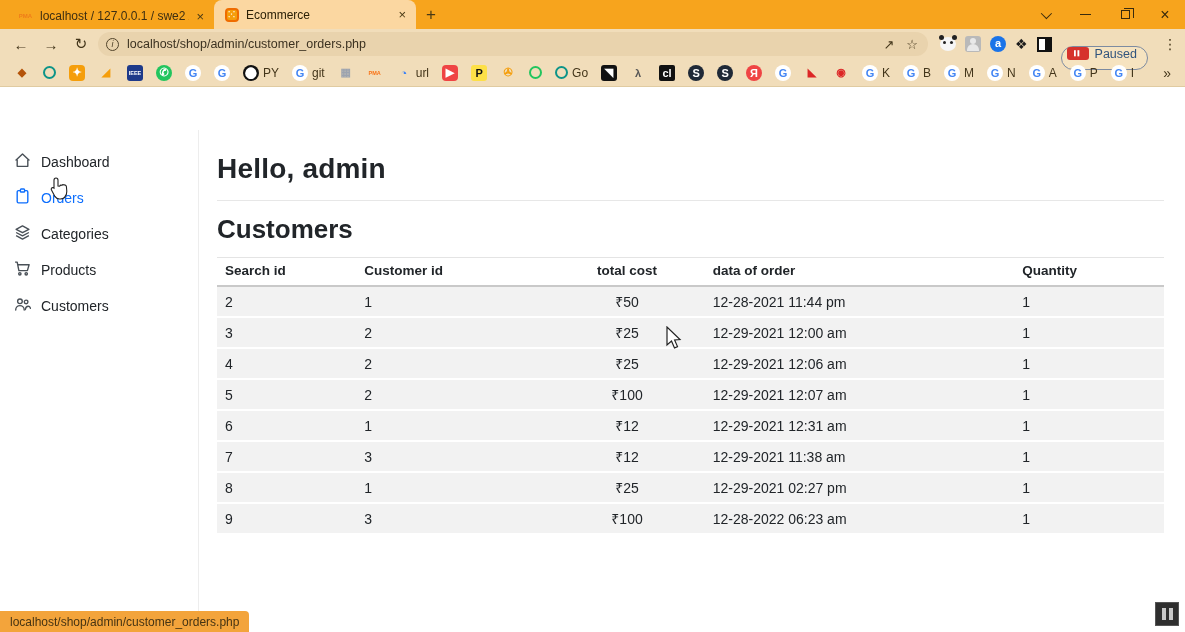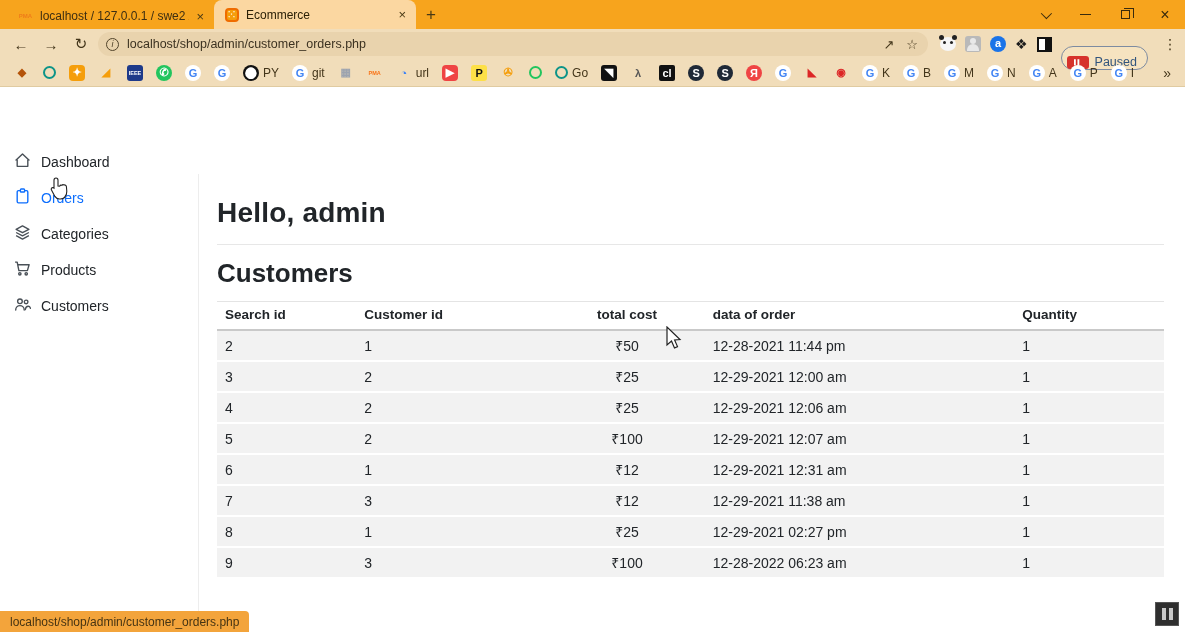--- a/index.html
+++ b/index.html
@@ -35,21 +35,21 @@
   .ext-panda { width:16px; height:14px; background:#f6f6f6; border-radius:50%; position:relative; }
   .ext-panda::before, .ext-panda::after { content:""; position:absolute; top:-2px; width:5px; height:5px; background:#222; border-radius:50%; }
   .ext-panda::before { left:-1px; } .ext-panda::after { right:-1px; }
   .ext-panda .eyes { position:absolute; top:4px; left:3px; width:3px; height:3px; background:#222; border-radius:50%; box-shadow:7px 0 0 #222; }
   .ext-personbox { width:16px; height:16px; background:#b9b9b9; border-radius:3px; position:relative; }
   .ext-personbox::before { content:""; position:absolute; top:2px; left:5px; width:6px; height:6px; background:#e8e8e8; border-radius:50%; }
   .ext-personbox::after { content:""; position:absolute; bottom:1px; left:2px; width:12px; height:7px; background:#e8e8e8; border-radius:6px 6px 0 0; }
   .ext-adblock { width:16px; height:16px; background:#1a73e8; border-radius:50%; color:#fff; font-size:11px; font-weight:bold; text-align:center; line-height:15px; }
   .ext-puzzle { font-size:14px; color:#1c1c1c; }
   .ext-profile { width:15px; height:15px; border:2px solid #111; background:linear-gradient(90deg,#fff 50%,#111 50%); }
-  .paused-pill { display:flex; align-items:flex-end; gap:6px; border:1px solid #7d8ba1; border-radius:13px; height:24px; padding:0 10px 0 5px; background:#f6e3c0;margin-top:27px; }
+  .paused-pill { display:flex; align-items:flex-start; gap:6px; border:1px solid #7d8ba1; border-radius:13px; height:24px; padding:0 10px 0 5px; background:#f6e3c0;margin-top:27px; }
   .paused-logo { width:22px; height:13px; background:#d6322c; border-radius:3px; color:#fff; font-size:5px; line-height:13px; text-align:center; font-weight:bold; }
   .paused-text { font-size:12.5px; color:#31547d; }
   .dots { font-size:14px; color:#43351a; margin-left:6px; }
 
   .bookmarks { height:28px; background:#f1ddba; border-bottom:1px solid #e0cba1; display:flex; align-items:center; padding:0 10px; gap:5px; overflow:hidden; }
   .bm { display:flex; align-items:center; gap:4px; padding:0 4px; }
   .bm-ic { width:16px; height:16px; display:flex; align-items:center; justify-content:center; font-size:11px; font-weight:bold; flex:0 0 auto; }
   .bm-tx { font-size:12px; color:#43351a;text-align:right; }
   .bm-overflow { margin-left:auto; font-size:14px; color:#43351a; padding-right:4px; }
 
@@ -59,21 +59,21 @@
   .brand { color:#fff; font-size:15px; font-weight:500; padding-left:13px; width:198px; flex:0 0 auto; }
   .nav-search { width:912px; height:34px; background:#3a4149; border:none; border-radius:3px; color:#cfd4d9; font-size:14px; padding:0 12px; outline:none; flex:0 0 auto; }
   .nav-search::placeholder { color:#7d858d; }
   .signout { color:#d9dcdf; font-size:13.5px; margin-left:auto; margin-right:20px; cursor:pointer; }
 
   .sidebar { position:absolute; top:42px; left:0; width:198px; bottom:0; background:#fff; padding-top:14px; }
   .side-item { display:flex; align-items:center; gap:10px; padding:8px 14px; font-size:14px; font-weight:500; color:#212529; cursor:pointer; }
   .side-item.active { color:#0d6efd; }
   .side-item svg { flex:0 0 auto; }
 
-  .main { position:absolute; top:42px; left:198px; right:0; bottom:0; border-left:1px solid #ededed; padding:4px 21px 0 18px; overflow:hidden;margin-top:44px; }
+  .main { position:absolute; top:42px; left:198px; right:0; bottom:0; border-left:1px solid #ededed; padding:4px 21px 0 18px; overflow:hidden; }
   .greeting { font-size:28px; font-weight:600; color:#212529; margin-top:19px; letter-spacing:.2px; }
   .hr { border:none; border-top:1px solid #e7e7e7; margin:15px 0 13px; }
   .section-title { font-size:26px; font-weight:600; color:#212529; margin-bottom:12px; }
 
   table.orders { width:100%; border-collapse:collapse; font-size:14px; color:#212529; }
   table.orders thead th { text-align:left; font-size:13.5px; font-weight:bold; padding:5px 8px 7px; border-top:1px solid #e4e4e4; border-bottom:2px solid #c9c9c9; }
   table.orders tbody td { background:#f2f2f2; padding:5px 8px; height:28px; border-bottom:2px solid #fff; }
   table.orders th:nth-child(1), table.orders td:nth-child(1) { width:14.7%; }
   table.orders th:nth-child(2), table.orders td:nth-child(2) { width:20.4%; }
   table.orders th:nth-child(3), table.orders td:nth-child(3) { width:16.4%;text-align:center; }

